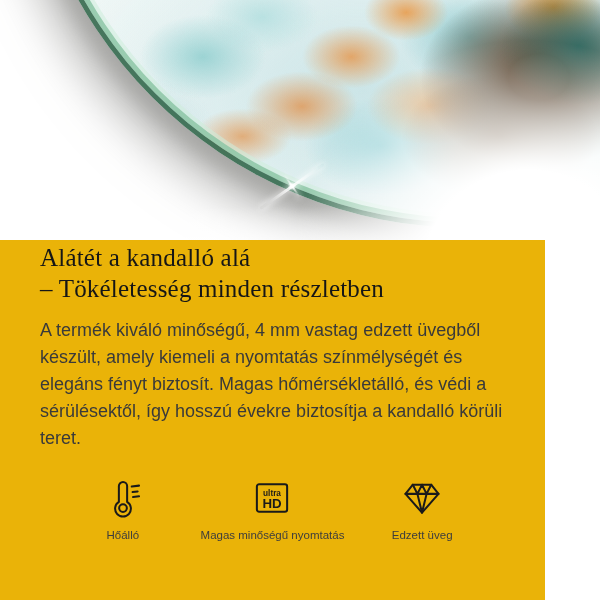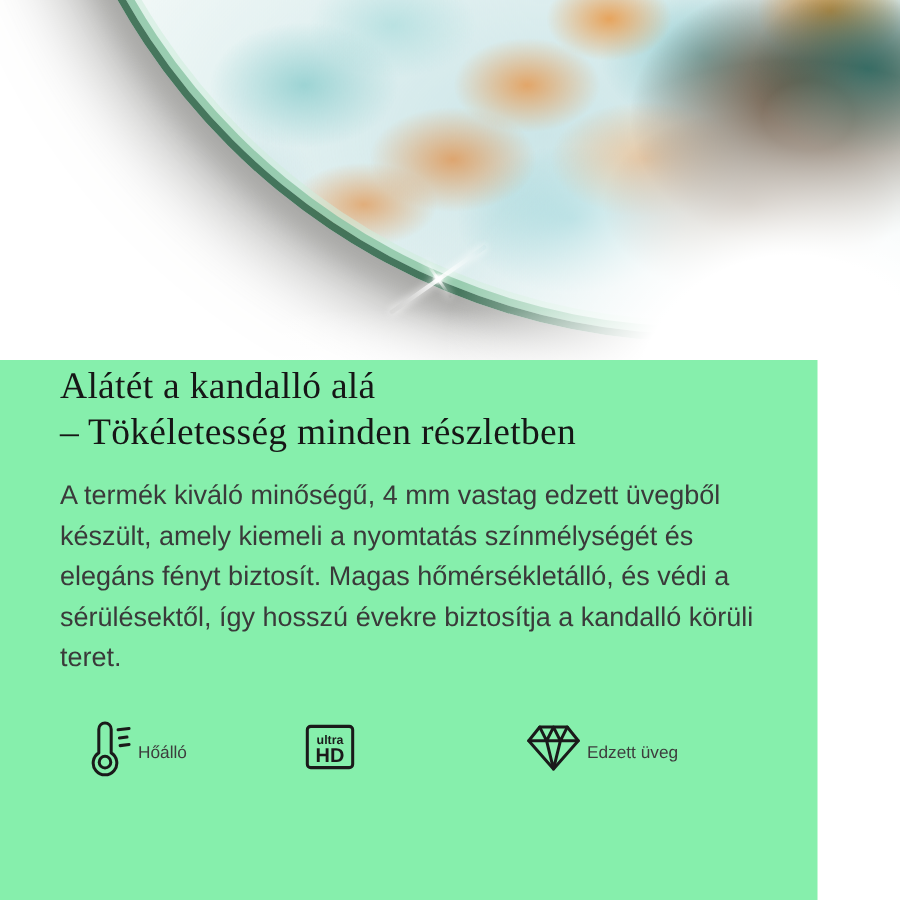--- a/index.html
+++ b/index.html
@@ -2,21 +2,21 @@
 <html lang="hu"><head>
 <meta charset="utf-8">
 <style>
   * { margin: 0; padding: 0; box-sizing: border-box; }
   html, body { width: 600px; height: 600px; }
   body {
     font-family: "Liberation Sans", "DejaVu Sans", sans-serif;
     background: #ffffff;
     overflow: hidden;
   }
-  .page { position: relative; width: 545px; height: 600px; background: #86efac; }
+  .page { position: relative; width: 545px; height: 600px; background: #eab308; }
 
   
   .hero {
     position: relative;
     width: 600px;
     height: 240px;
     overflow: hidden;
     background: #ffffff;
   }
   .glass-disc {
@@ -113,21 +113,21 @@
   
   .features {
     margin-top: 23px;
     display: grid;
     grid-template-columns: repeat(3, 1fr);
     row-gap: 15px;
     padding: 0 8px;
   }
   .feature {
     display: flex;
-    flex-direction: row;
+    flex-direction: column;
     align-items: center;
   }
   .icon-box {
     height: 46px;
     display: flex;
     align-items: center;
     justify-content: center;
   }
   .icon-box svg { display: block; }
   .feature-label {
@@ -173,20 +173,21 @@
       </div>
 
       <div class="feature">
         <span class="icon-box">
           <svg width="44" height="44" viewBox="0 0 48 48">
             <rect class="ico" x="7.5" y="9" width="33" height="30" rx="2.5" stroke-width="2.6"></rect>
             <text x="24" y="21.5" text-anchor="middle" font-family="Liberation Sans, sans-serif" font-size="9" font-weight="700" fill="#1a1a1a">ultra</text>
             <text x="24" y="35" text-anchor="middle" font-family="Liberation Sans, sans-serif" font-size="14.5" font-weight="800" fill="#1a1a1a">HD</text>
           </svg>
         </span>
+        <span class="feature-label">Magas minőségű nyomtatás</span>
       </div>
 
 
       <div class="feature">
         <span class="icon-box">
           <svg width="44" height="44" viewBox="0 0 48 48">
             <path class="ico" d="M6,19.5 L14,9.5 H34 L42,19.5 L24,40 Z" stroke-width="2"></path>
             <path class="ico" d="M6,19.5 H42 M14,9.5 L19,19.5 L24,9.5 L29,19.5 L34,9.5 M19,19.5 L24,40 L29,19.5" stroke-width="1.8"></path>
           </svg>
         </span>

